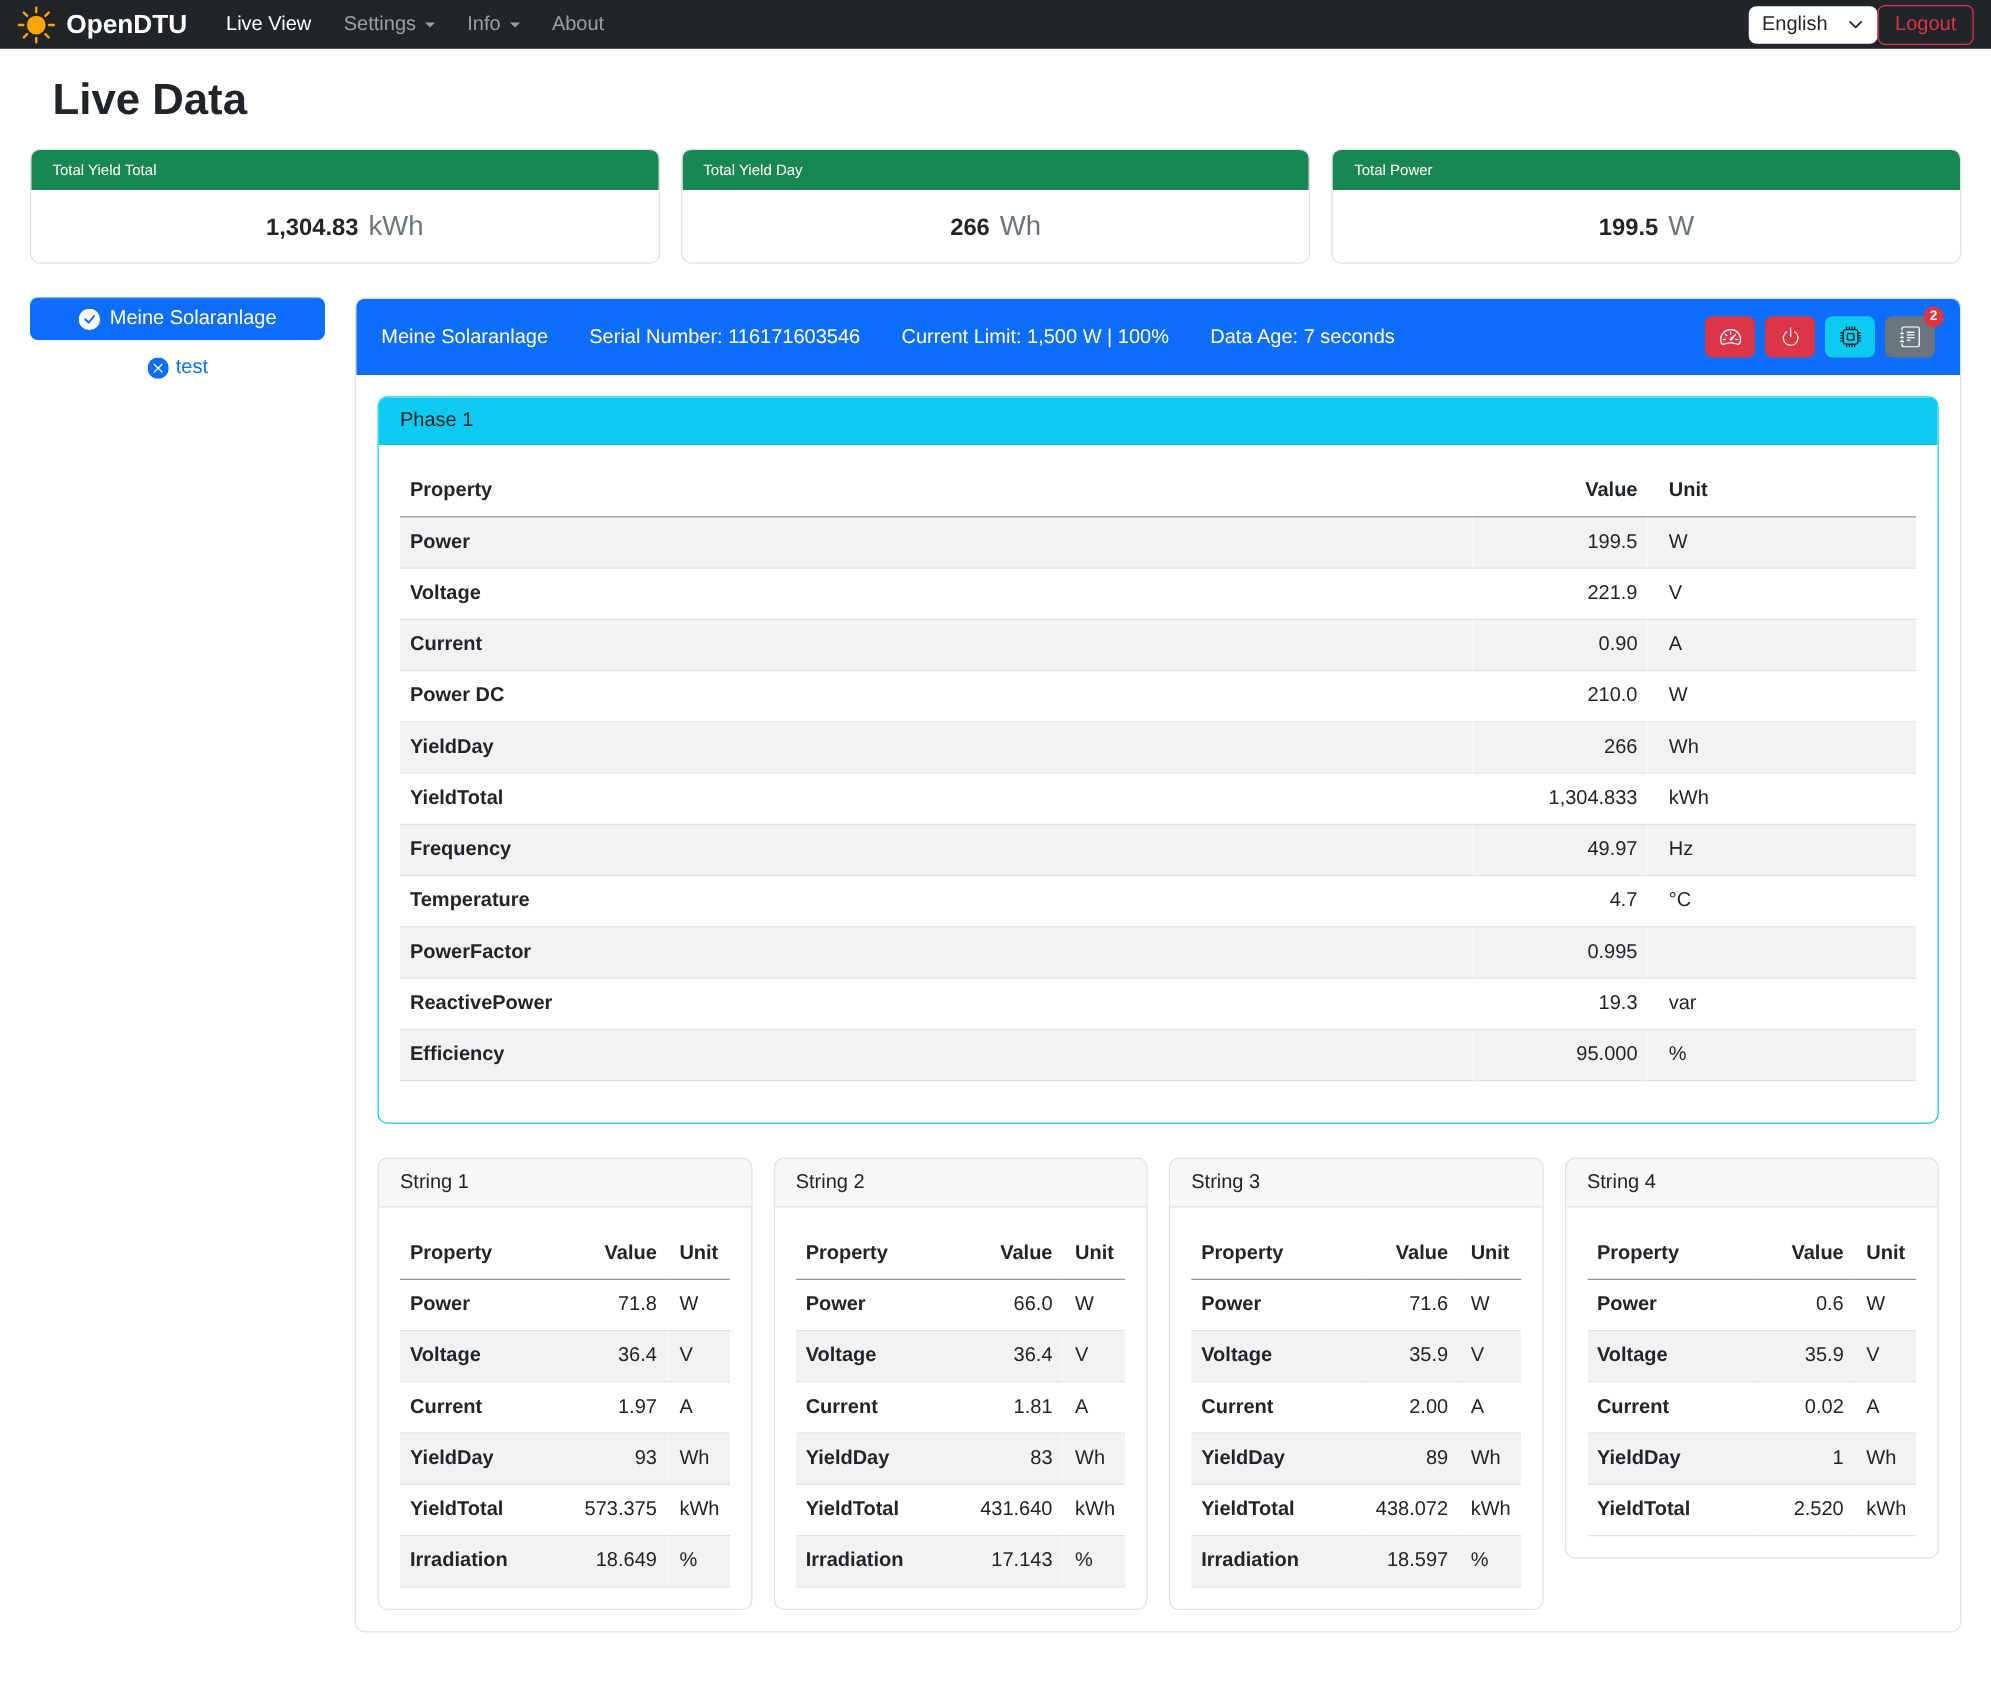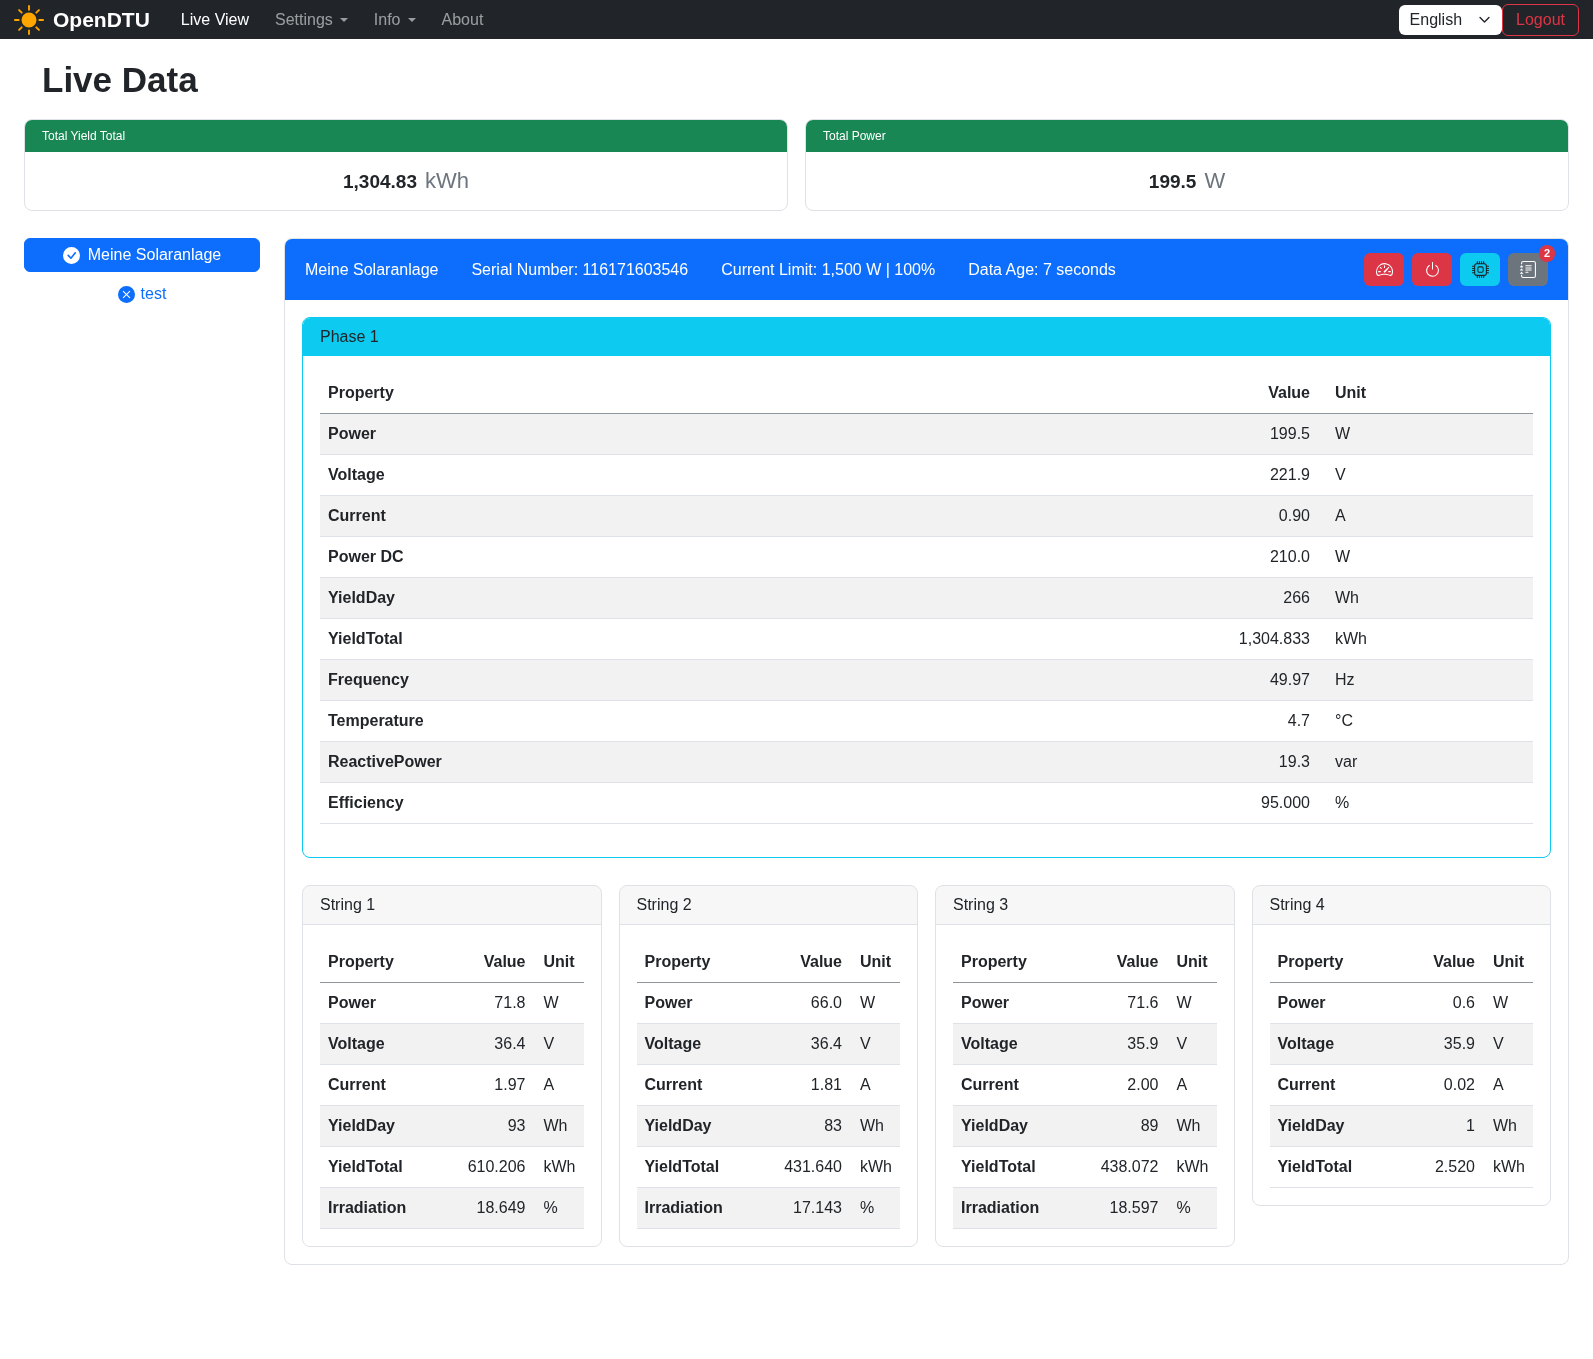--- a/index.html
+++ b/index.html
@@ -148,20 +148,24 @@
 
 <div class="page">
   <h1 class="page-title">Live Data</h1>
 
   <div class="summary-row">
       <div class="summary-card">
         <div class="summary-hdr">Total Yield Total</div>
         <div class="summary-bdy"><span class="summary-value">1,304.83</span><span class="summary-unit">kWh</span></div>
       </div>
       <div class="summary-card">
+        <div class="summary-hdr">Total Yield Day</div>
+        <div class="summary-bdy"><span class="summary-value">266</span><span class="summary-unit">Wh</span></div>
+      </div>
+      <div class="summary-card">
         <div class="summary-hdr">Total Power</div>
         <div class="summary-bdy"><span class="summary-value">199.5</span><span class="summary-unit">W</span></div>
       </div>
     </div>
 
   <div class="content-row">
 
     <div class="sidebar">
       <button class="inverter-select-btn">
         <svg width="17" height="17" viewBox="0 0 16 16" fill="#ffffff">
@@ -260,20 +264,25 @@
                     <td class="prop">Frequency</td>
                     <td class="col-val">49.97</td>
                     <td class="col-unit">Hz</td>
                   </tr>
                   <tr>
                     <td class="prop">Temperature</td>
                     <td class="col-val">4.7</td>
                     <td class="col-unit">°C</td>
                   </tr>
                   <tr>
+                    <td class="prop">PowerFactor</td>
+                    <td class="col-val">0.995</td>
+                    <td class="col-unit"></td>
+                  </tr>
+                  <tr>
                     <td class="prop">ReactivePower</td>
                     <td class="col-val">19.3</td>
                     <td class="col-unit">var</td>
                   </tr>
                   <tr>
                     <td class="prop">Efficiency</td>
                     <td class="col-val">95.000</td>
                     <td class="col-unit">%</td>
                   </tr>
                 </tbody>
@@ -309,21 +318,21 @@
                       <td class="col-val">1.97</td>
                       <td class="col-unit">A</td>
                     </tr>
                     <tr>
                       <td class="prop">YieldDay</td>
                       <td class="col-val">93</td>
                       <td class="col-unit">Wh</td>
                     </tr>
                     <tr>
                       <td class="prop">YieldTotal</td>
-                      <td class="col-val">610.206</td>
+                      <td class="col-val">573.375</td>
                       <td class="col-unit">kWh</td>
                     </tr>
                     <tr>
                       <td class="prop">Irradiation</td>
                       <td class="col-val">18.649</td>
                       <td class="col-unit">%</td>
                     </tr>
                   </tbody>
                 </table>
               </div>

